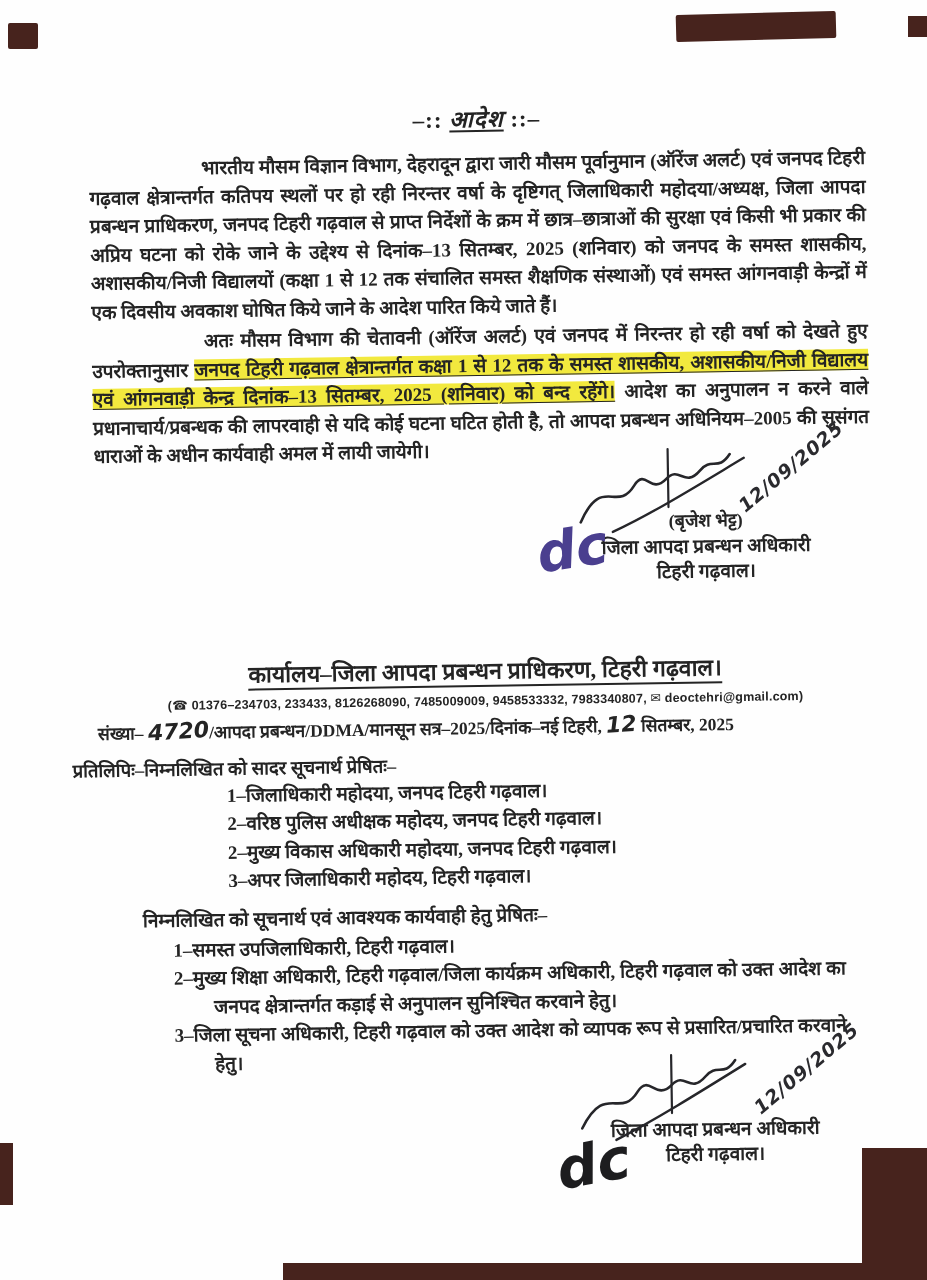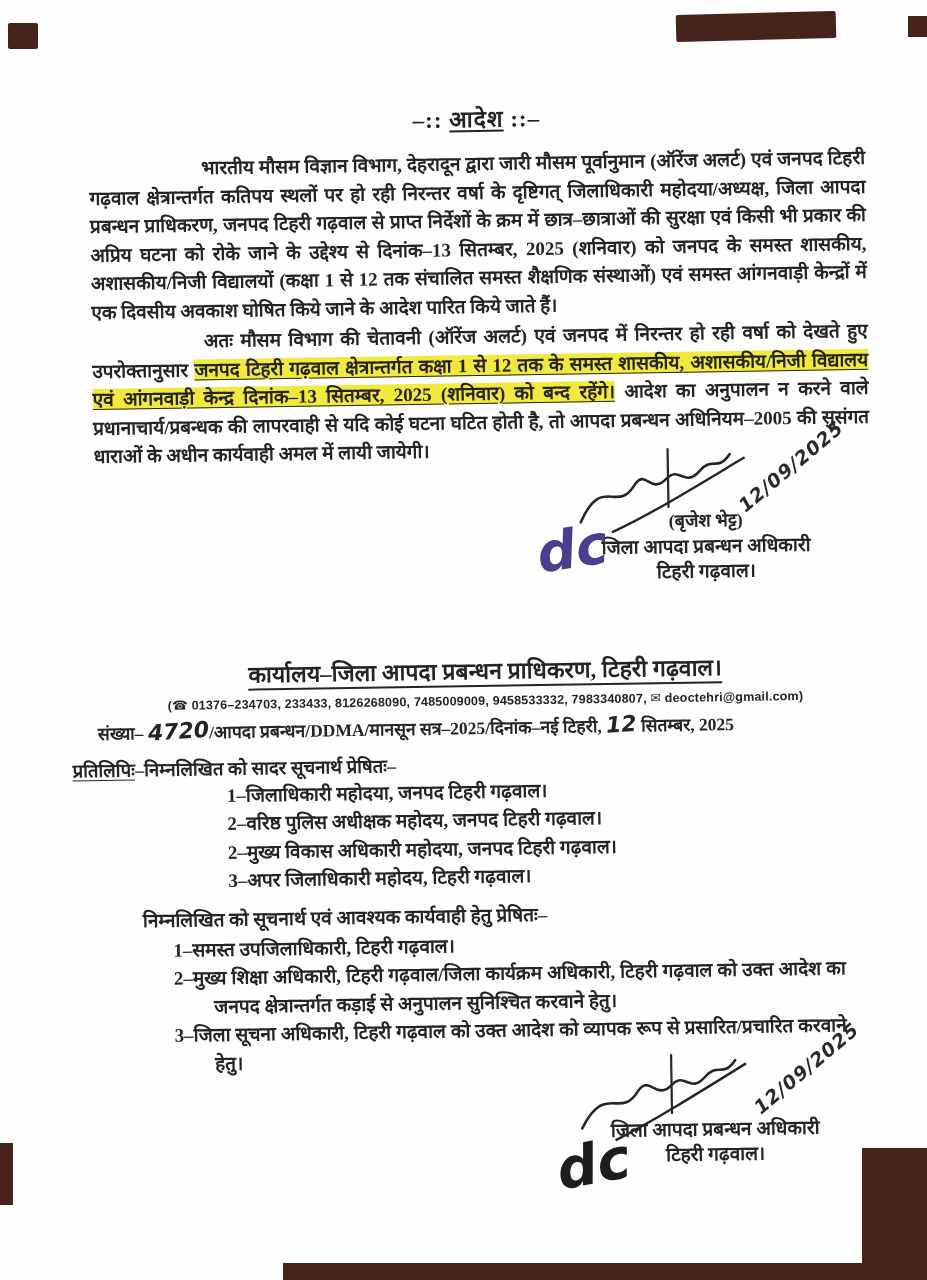--- a/index.html
+++ b/index.html
@@ -13,21 +13,21 @@
   
   .content{
     position:absolute;left:88px;top:96px;width:776px;
     transform:rotate(-0.9deg);transform-origin:50% 0;
     font-weight:600;
   }
   .doc-title{
     text-align:center;font-size:23px;font-weight:700;letter-spacing:1px;
     margin:6px 0 16px 0;
   }
-  .doc-title .u{text-decoration:underline;text-underline-offset:3px;}
+  .doc-title .u{text-decoration:underline;text-underline-offset:3px;font-style:italic;}
   .para{
     font-size:19px;line-height:28.5px;text-align:justify;
     text-indent:112px;margin:0 0 2px 0;
   }
   .hl{
     background:#f2e93e;
     text-decoration:underline;text-underline-offset:3px;
     box-decoration-break:clone;-webkit-box-decoration-break:clone;
   }
   .sig-wrap{position:relative;height:128px;margin-top:46px;}
@@ -55,21 +55,21 @@
     text-align:center;font-size:23px;font-weight:700;margin-top:14px;
   }
   .office-head .u{border-bottom:2px solid #242424;padding-bottom:1px;}
   .contact-line{
     text-align:center;font-size:12.5px;font-weight:700;margin-top:7px;
     font-family:"Liberation Sans","DejaVu Sans",sans-serif;letter-spacing:0.2px;
   }
   .ref-line{font-size:17.5px;margin-top:6px;white-space:nowrap;}
   .hand-num{font-family:"DejaVu Sans",sans-serif;font-style:italic;font-weight:700;font-size:22px;display:inline-block;transform:rotate(-3deg);}
   .copies-head{font-size:18.5px;margin:12px 0 2px -26px;}
-  .copies-head .u{text-decoration:underline;text-underline-offset:3px;}
+  .copies-head .u{text-underline-offset:3px;}
   .copies-list{margin-left:128px;font-size:19px;line-height:28.5px;}
   .copies2-head{font-size:19px;margin:10px 0 4px 42px;}
   .copies2-list{margin-left:72px;font-size:19px;line-height:28.5px;width:672px;}
   .copies2-list .list-item{padding-left:40px;text-indent:-40px;text-align:justify;}
   .artifact{position:absolute;background:#47231d;}
   .a-tl{left:8px;top:23px;width:30px;height:26px;border-radius:2px;}
   .a-tr{left:676px;top:13px;width:160px;height:27px;transform:rotate(-1.5deg);border-radius:2px;}
   .a-tr2{left:908px;top:16px;width:19px;height:21px;}
   .a-l{left:0;top:1143px;width:13px;height:62px;}
   .a-br{left:862px;top:1148px;width:65px;height:132px;}

